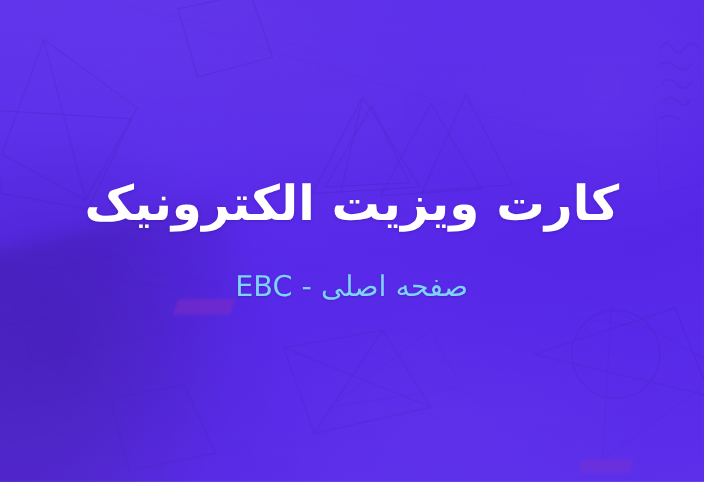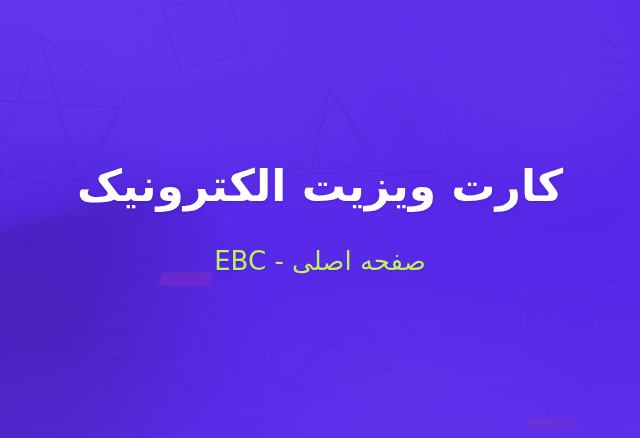--- a/index.html
+++ b/index.html
@@ -102,21 +102,21 @@
     font-size: 44px;
     font-weight: 700;
     line-height: 1.15;
     letter-spacing: 0px;
     direction: rtl;
     text-shadow: 0 1px 3px rgba(40,0,100,0.25);
   }
 
   .subtitle {
     margin: 34px 0 0 0;
-    color: #bef264;
+    color: #7dd3fc;
     font-size: 26px;
     font-weight: 400;
     line-height: 1.2;
     direction: rtl;
     text-shadow: 0 1px 2px rgba(40,0,100,0.22);
   }
 </style>
 </head>
 <body>
 

